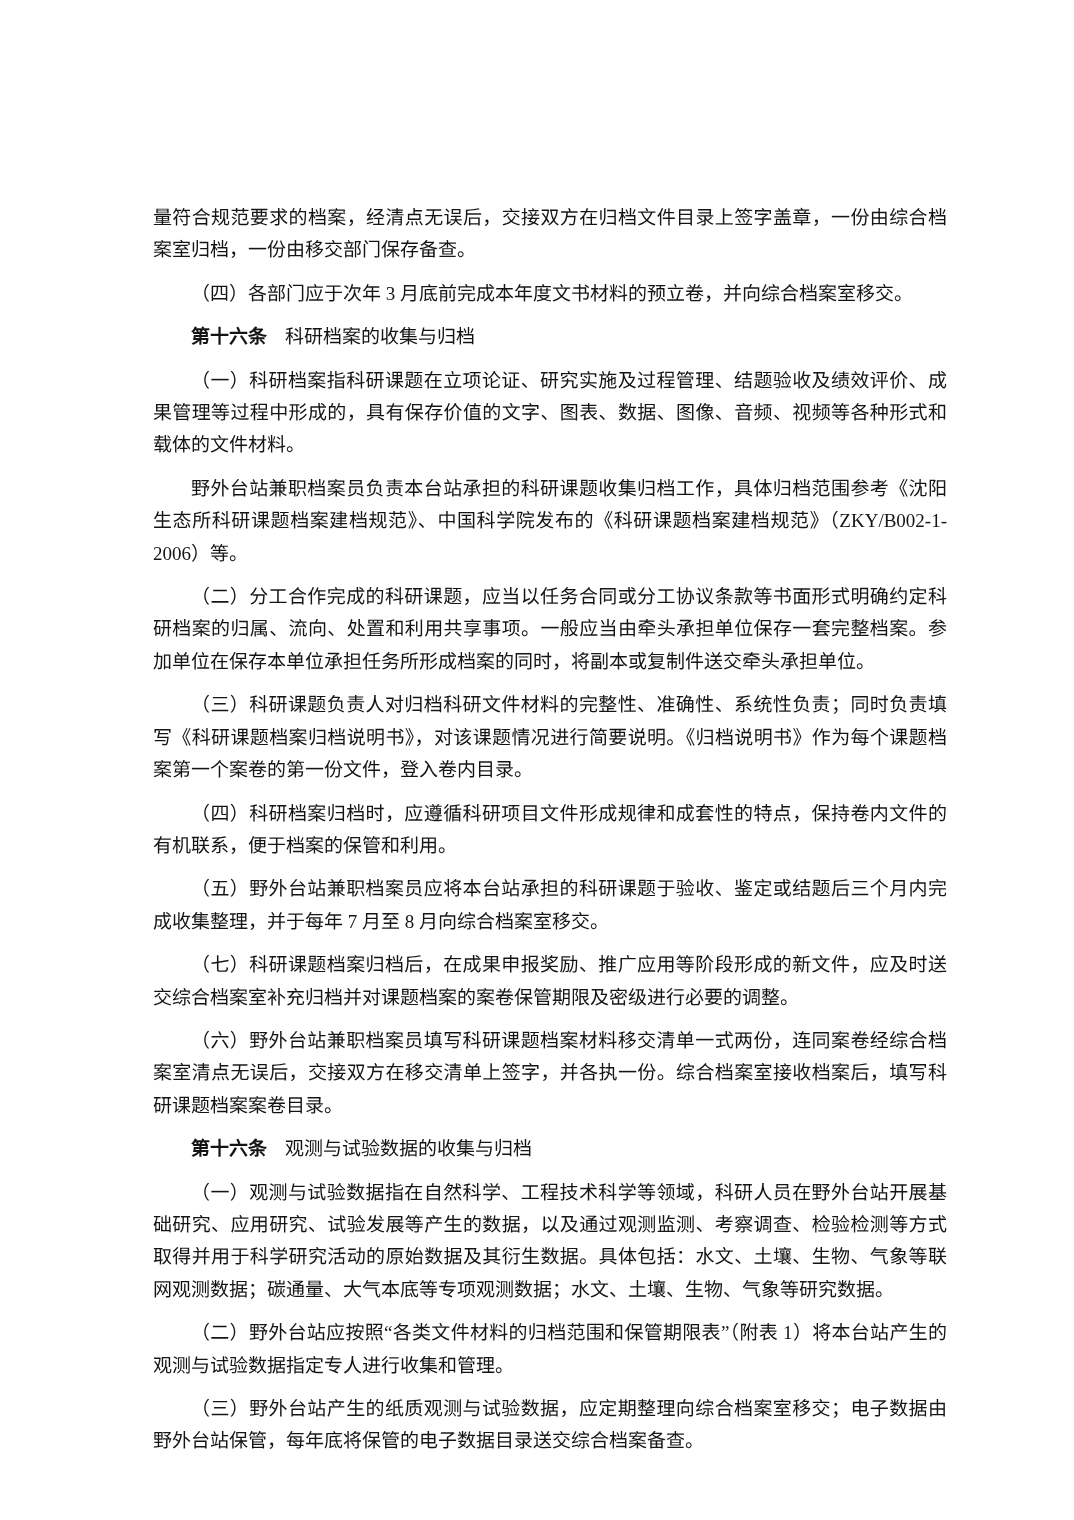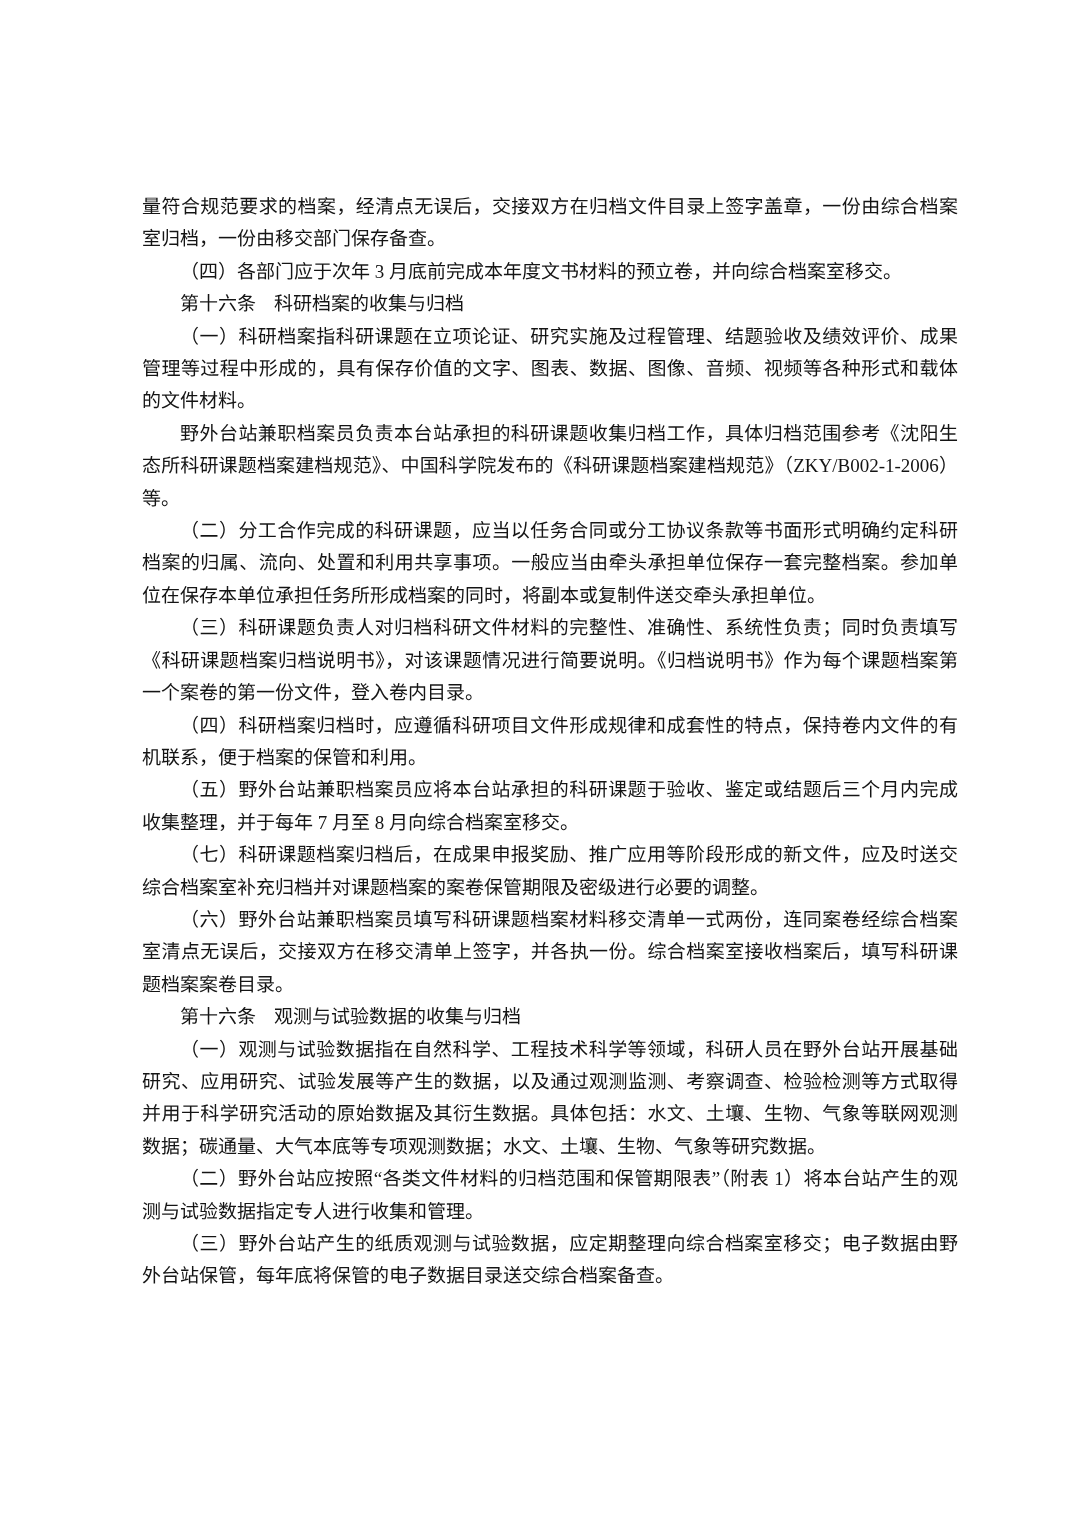--- a/index.html
+++ b/index.html
@@ -19,29 +19,29 @@
     position: absolute;
     left: 142px;
     top: 191px;
     width: 816px;
     font-size: 19px;
     line-height: 32.4px;
     color: #141414;
     text-align: justify;
   }
   .para {
-    margin: 0;
+    margin: 11px;
     padding: 0;
     text-indent: 2em;
   }
   .para.body-continued {
     text-indent: 0;
   }
   .para.heading .article-number {
-    font-weight: normal;
+    font-weight: bold;
     margin-right: 0.95em;
   }
   .para.heading .article-title {
     font-weight: normal;
   }
 </style>
 </head>
 <body>
 
 <div class="page">

